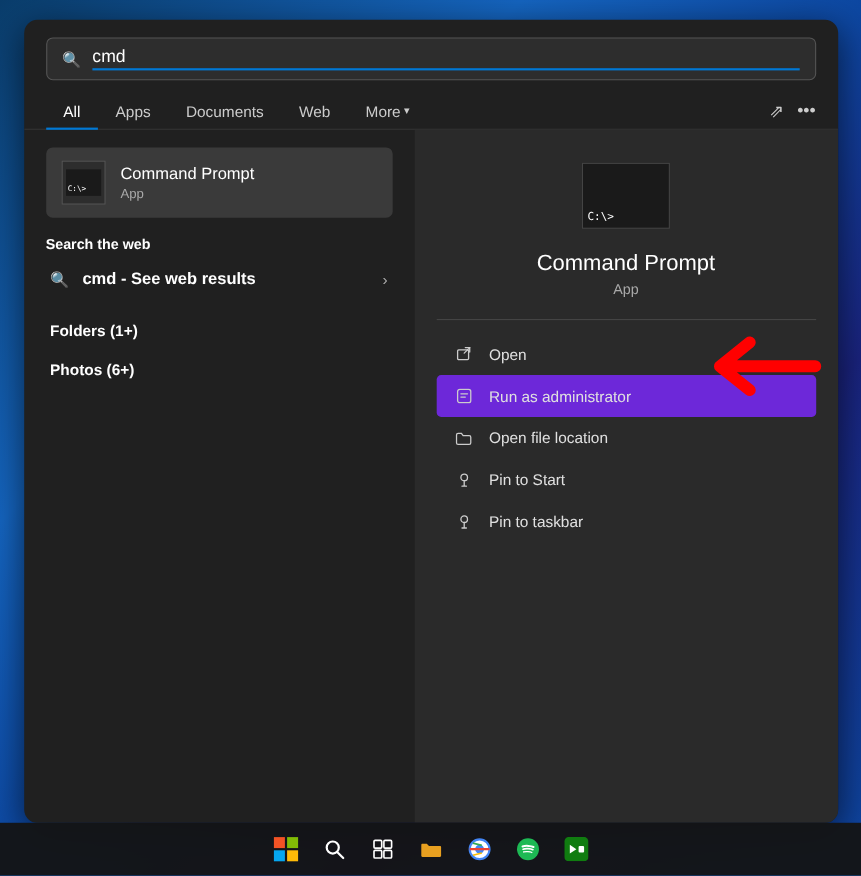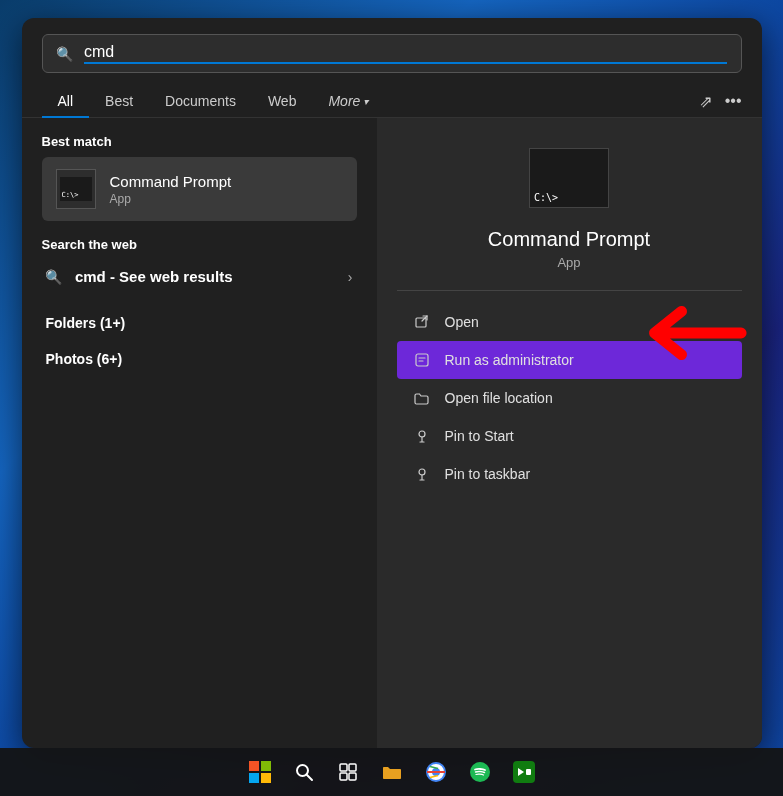--- a/index.html
+++ b/index.html
@@ -83,21 +83,20 @@
       bottom: -1px;
       left: 0;
       right: 0;
       height: 2px;
       background: #0078d4;
     }
     .filter-tab-more {
       display: flex;
       align-items: center;
       gap: 3px;
-      font-style: italic;
     }
     .filter-tab-more::after {
       content: '▾';
       font-size: 10px;
     }
     .tab-icons {
       margin-left: auto;
       display: flex;
       gap: 12px;
       align-items: center;
@@ -355,35 +354,34 @@
 
   <div class="start-menu">
 
     <div class="search-bar">
       <span class="search-icon-unicode">🔍</span>
       <span class="search-input-display">cmd</span>
     </div>
 
     <div class="filter-tabs">
       <div class="filter-tab active">All</div>
-      <div class="filter-tab">Best</div>
+      <div class="filter-tab">Apps</div>
       <div class="filter-tab">Documents</div>
       <div class="filter-tab">Web</div>
       <div class="filter-tab filter-tab-more">More</div>
       <div class="tab-icons">
         <span style="cursor:pointer;">⇗</span>
         <span style="cursor:pointer;">•••</span>
       </div>
     </div>
 
     <div class="main-content">
 
       <div class="left-panel">
 
-        <div class="section-label">Best match</div>
         <div class="best-match-item">
           <div class="app-icon-cmd">
             <div class="app-icon-cmd-inner"></div>
           </div>
           <div class="best-match-info">
             <div class="best-match-name">Command Prompt</div>
             <div class="best-match-type">App</div>
           </div>
         </div>
 

